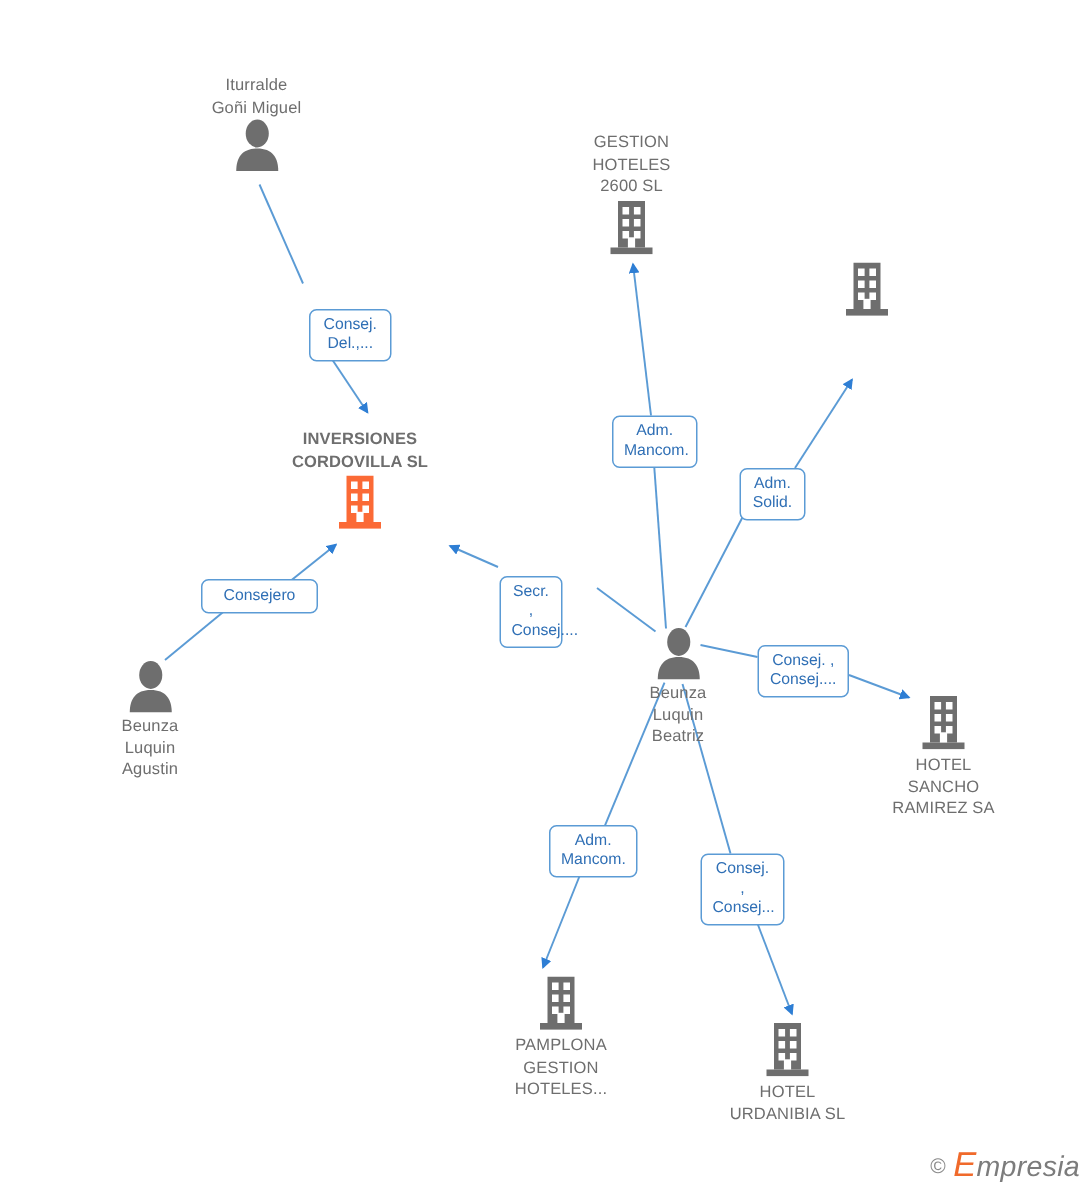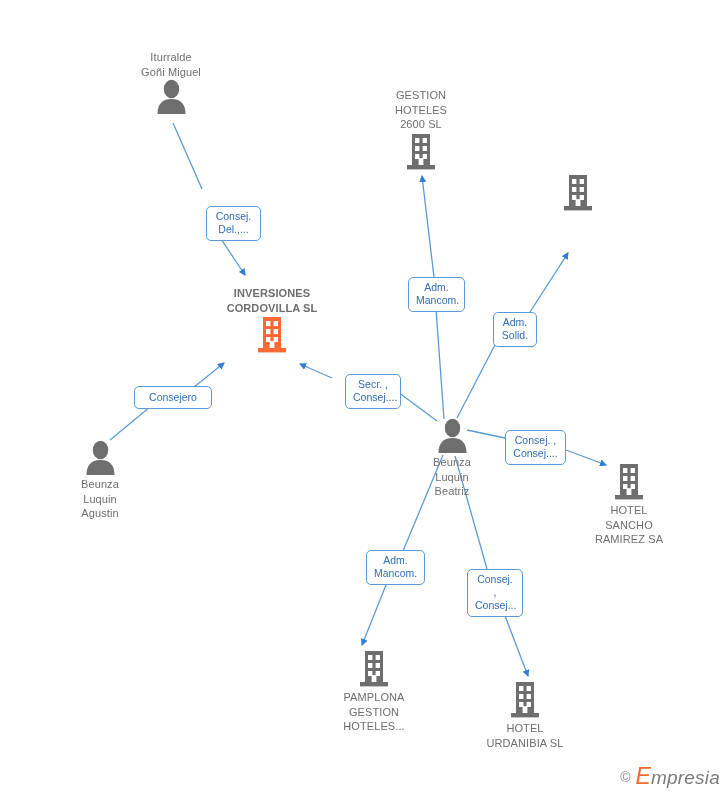--- a/index.html
+++ b/index.html
@@ -184,21 +184,21 @@
         <rect x="16.6" y="4" width="4.4" height="5" fill="#fff"></rect>
         <rect x="9" y="12" width="4.4" height="5" fill="#fff"></rect>
         <rect x="16.6" y="12" width="4.4" height="5" fill="#fff"></rect>
         <rect x="9" y="20" width="4.4" height="5" fill="#fff"></rect>
         <rect x="16.6" y="20" width="4.4" height="5" fill="#fff"></rect>
         <rect x="12.6" y="24.2" width="4.8" height="6.8" fill="#fff"></rect>
       </svg>
     </span>
   </div>
 
-  <div class="node company focus above" style="left:272px; top:286px;">
+  <div class="node company focus above" style="left:240px; top:286px;">
     <span class="label">INVERSIONES
 CORDOVILLA SL</span>
     <span class="glyph">
       <svg width="30" height="37" viewBox="0 0 30 37" xmlns="http://www.w3.org/2000/svg">
         <rect x="6" y="0" width="18" height="31" fill="#fb6a36"></rect>
         <rect x="1" y="31" width="28" height="4.4" fill="#fb6a36"></rect>
         <rect x="9" y="4" width="4.4" height="5" fill="#fff"></rect>
         <rect x="16.6" y="4" width="4.4" height="5" fill="#fff"></rect>
         <rect x="9" y="12" width="4.4" height="5" fill="#fff"></rect>
         <rect x="16.6" y="12" width="4.4" height="5" fill="#fff"></rect>
@@ -287,21 +287,21 @@
     </span>
     <span class="label">HOTEL
 URDANIBIA SL</span>
   </div>
 
   <div class="chip" style="left:178px; top:206px; width:55px;margin-left:28px;">Consej.
 Del.,...</div>
 
   <div class="chip" style="left:134px; top:386px; width:78px; padding-top:4px; padding-bottom:4px;">Consejero</div>
 
-  <div class="chip" style="left:333px; top:374px; width:56px;margin-left:12px;">Secr. ,
+  <div class="chip" style="left:333px; top:384px; width:42px;">Secr. ,
 Consej....</div>
 
   <div class="chip" style="left:408px; top:277px; width:57px;">Adm.
 Mancom.</div>
 
   <div class="chip" style="left:493px; top:312px; width:44px;">Adm.
 Solid.</div>
 
   <div class="chip" style="left:505px; top:430px; width:61px;">Consej. ,
 Consej....</div>

